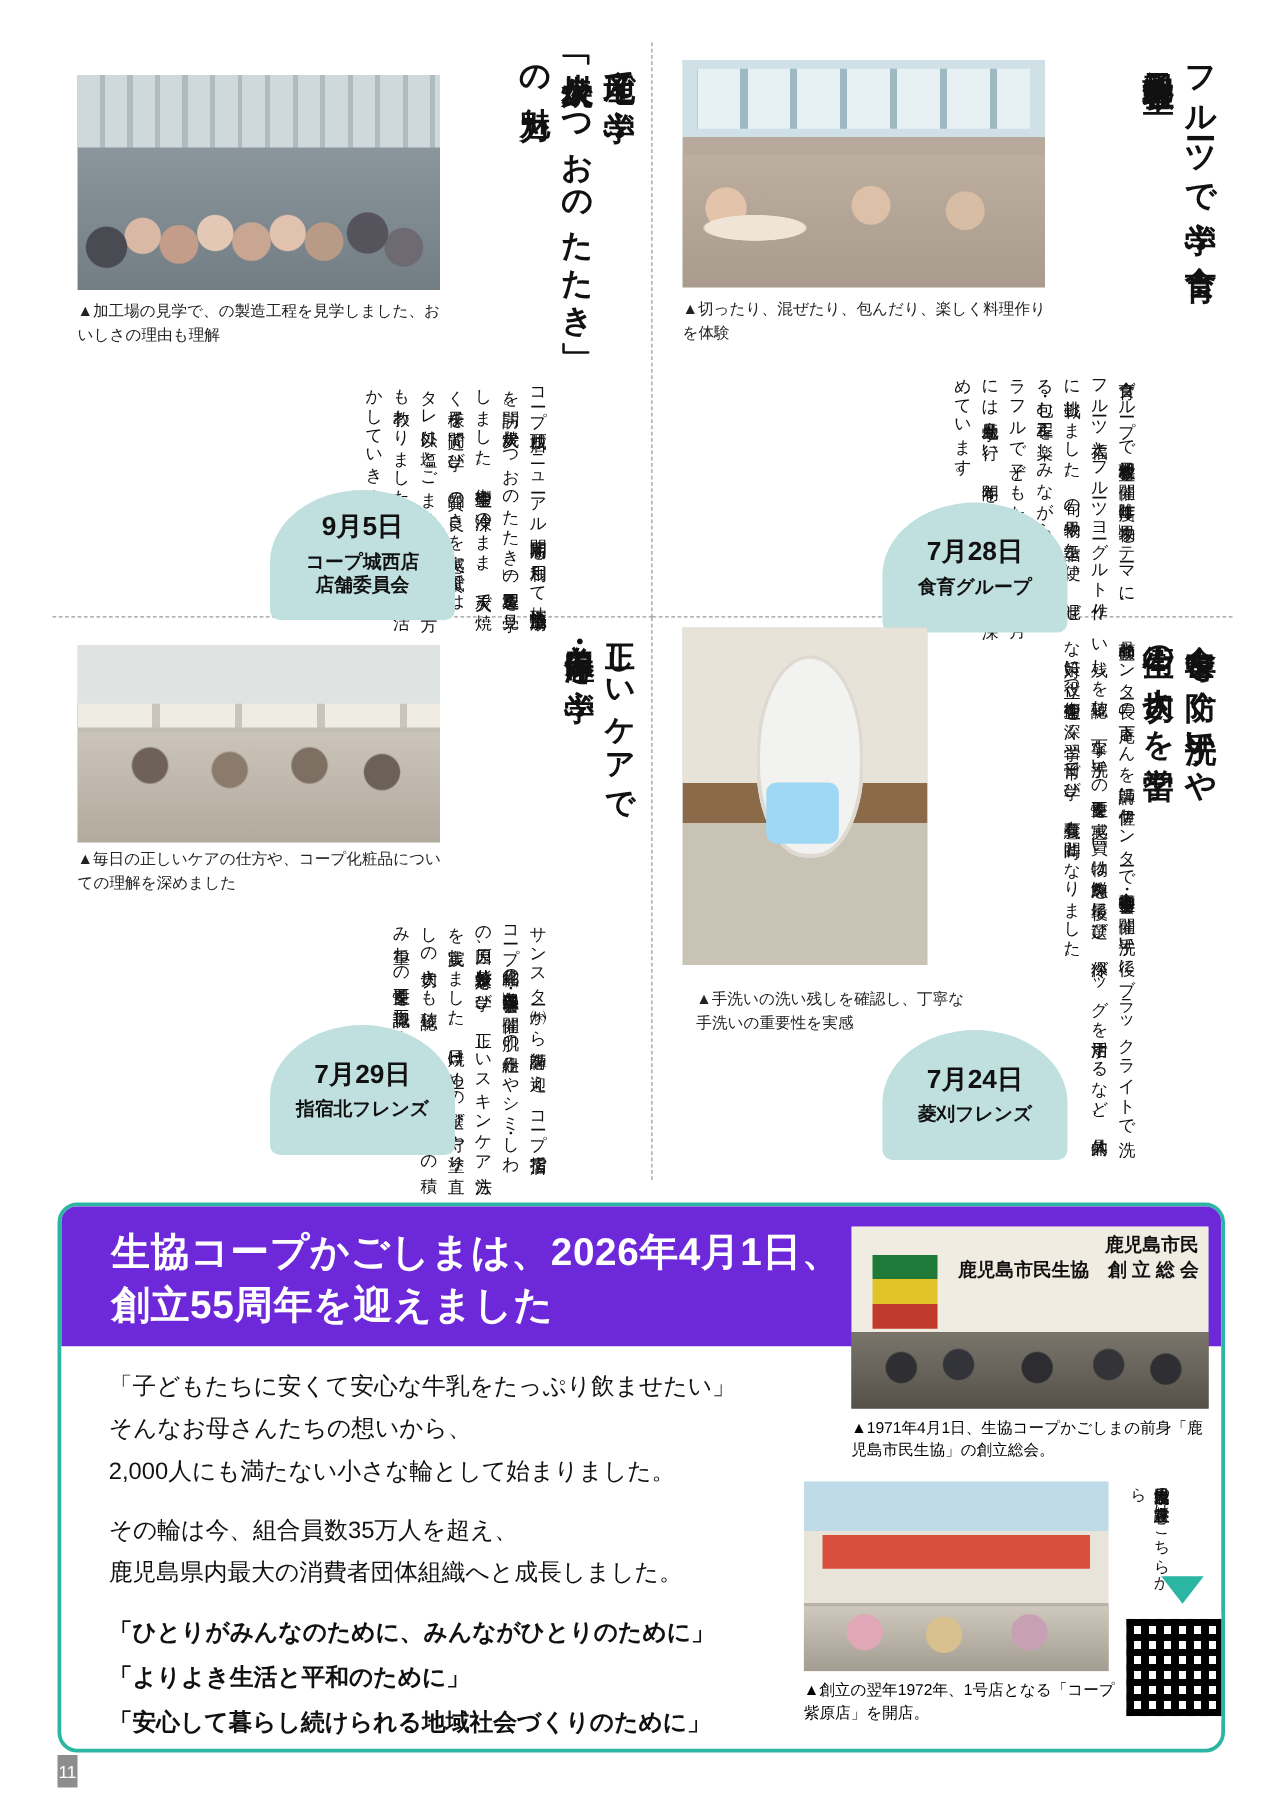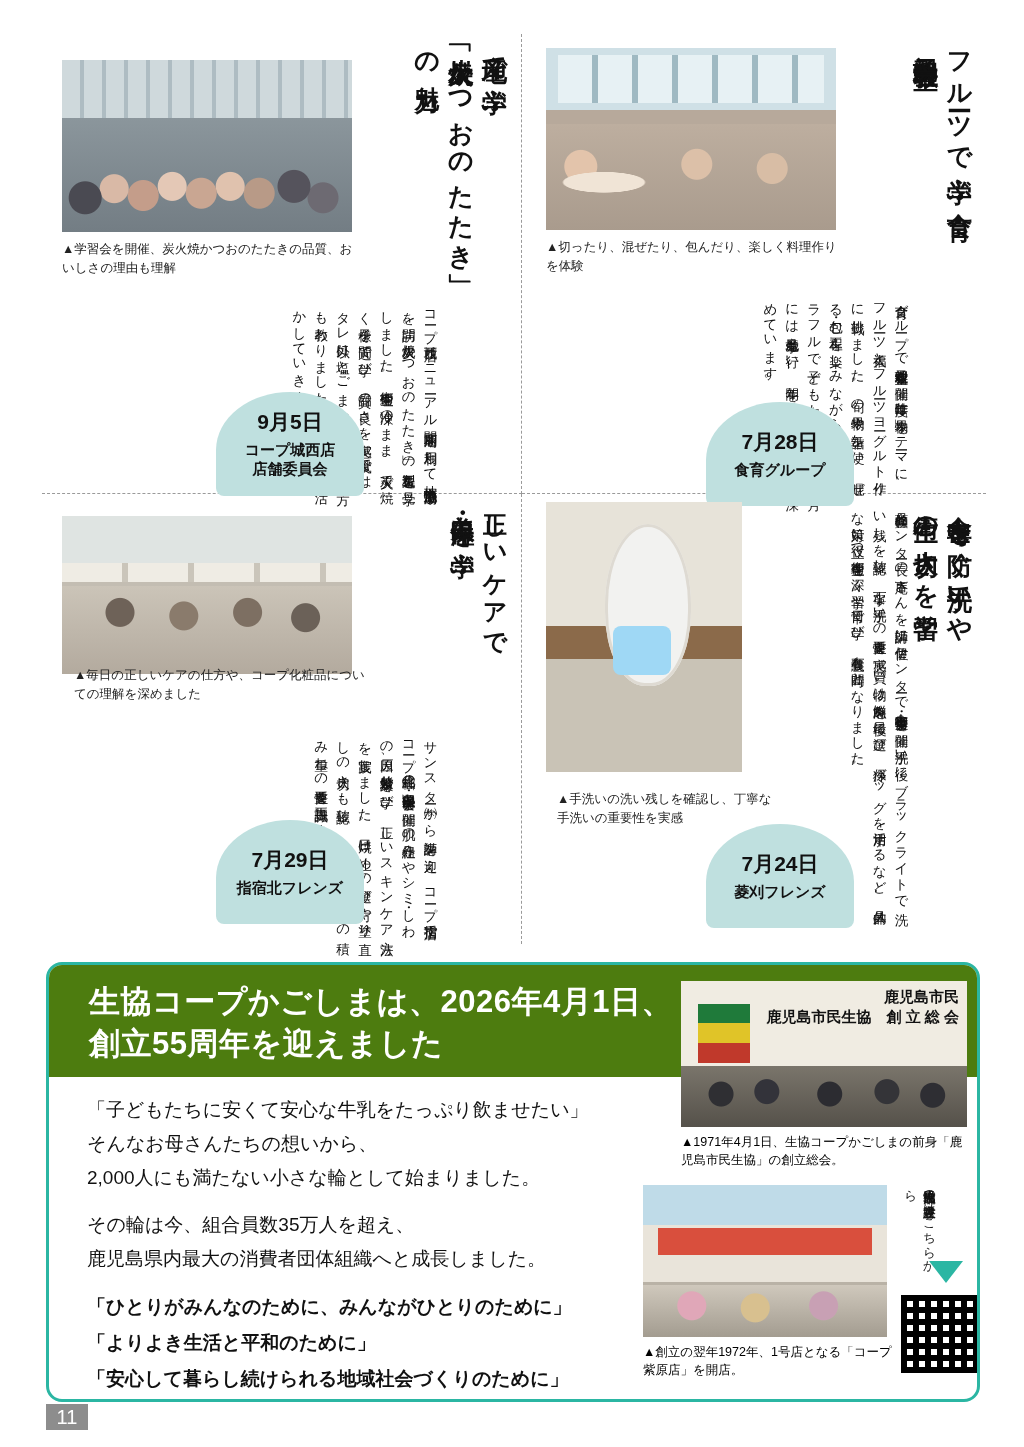--- a/index.html
+++ b/index.html
@@ -73,21 +73,21 @@
   .tag .n { font-size:15px; font-weight:bold; color:#111; }
 
   
   .banner {
     position:absolute; left:46px; top:962px; width:934px; height:440px;
     border:3px solid #2bb6a3; border-radius:16px; background:#fff;
     overflow:hidden;
   }
   .banner-head {
     position:absolute; left:0; top:0; width:100%; height:112px;
-    background:#4d7c0f;
+    background:#6d28d9;
   }
   .banner-head .h1 {
     position:absolute; left:40px; top:16px;
     color:#fff; font-weight:bold; font-size:31px; line-height:1.34;
     letter-spacing:0.5px;
     width:620px;
   }
   .banner-body {
     position:absolute; left:38px; top:128px; width:600px;
     font-size:19px; line-height:1.78; color:#111;
@@ -103,22 +103,22 @@
   .bcap { position:absolute; font-size:12.5px; line-height:1.45; color:#000000; }
 
   .qrnote {
     position:absolute;
     writing-mode:vertical-rl;
     font-size:12.5px; line-height:1.5; color:#111;
   }
 
   .pagenum {
     position:absolute; left:46px; top:1404px;
-    width:42px; height:26px; background:#8d8d8d; color:#fff;
-    font-size:20px; display:flex; align-items:center; justify-content:center;
+    width:16px; height:26px; background:#8d8d8d; color:#fff;
+    font-size:14px; display:flex; align-items:center; justify-content:center;
   }
 
   
   .ph-group {
     width:100%; height:100%;
     background:
       linear-gradient(#b9c6cc 0 38%, #9fb0b8 38% 100%);
     position:relative;
   }
   .ph-group::before{
@@ -255,21 +255,21 @@
   <div class="grid">
 
     <div class="cell left toprow">
       <div class="art-inner">
         <div class="vtitle" style="white-space:pre-line;">産地で学ぶ
 「炭火焼かつおのたたき」
 の魅力</div>
         <div class="photo" style="left:14px; top:26px; width:290px; height:172px;">
           <div class="ph-group"></div>
         </div>
-        <div class="caption" style="left:14px; top:206px; width:292px;">▲学習会を開催、炭火焼かつおのたたきの品質、おいしさの理由も理解</div>
+        <div class="caption" style="left:14px; top:206px; width:292px;">▲加工場の見学で、の製造工程を見学しました、おいしさの理由も理解</div>
         <div class="vbody" style="right:74px; top:268px; height:180px; width:300px;">コープ城西店リニューアル閉店期間を利用して枕崎市漁協加工場を訪問。「炭火焼かつおのたたき」の製造工程を見学しました。衛生管理や冷凍のまま、炭火で焼く様子を間近で学び、品質の良さを実感。試食ではタレ以外に塩とごま油など美味しい食べ方も教わりました。学びを今後の商品推奨に活かしていきます。</div>
         <div class="tag" style="left:168px; top:358px;">
           <div class="d">9月5日</div>
           <div class="n" style="white-space:pre-line;">コープ城西店
 店舗委員会</div>
         </div>
       </div>
     </div>
 
     <div class="cell toprow">
@@ -288,21 +288,21 @@
       </div>
     </div>
 
     <div class="cell left">
       <div class="art-inner">
         <div class="vtitle small" style="white-space:pre-line;">正しいケアで
 美白・保湿を学ぶ</div>
         <div class="photo" style="left:14px; top:22px; width:290px; height:158px;">
           <div class="ph-class"></div>
         </div>
-        <div class="caption" style="left:14px; top:172px; width:292px;margin-left:12px;">▲毎日の正しいケアの仕方や、コープ化粧品についての理解を深めました</div>
+        <div class="caption" style="left:14px; top:184px; width:292px;">▲毎日の正しいケアの仕方や、コープ化粧品についての理解を深めました</div>
         <div class="vbody" style="right:74px; top:238px; height:200px; width:296px;">サンスター㈱から講師を迎え、コープ指宿店でコープ化粧品の「美白・保湿」学習会を開催。肌の仕組みやシミ・しわの原因、紫外線対策を学び、正しいスキンケア方法を実践しました。日焼け止めの選び方や塗り直しの大切さも確認し、毎日の正しいケアの積み重ねの重要性を再認識しました。</div>
         <div class="tag" style="left:168px; top:326px;">
           <div class="d">7月29日</div>
           <div class="n" style="white-space:pre-line;">指宿北フレンズ</div>
         </div>
       </div>
     </div>
 
     <div class="cell">
       <div class="art-inner">

